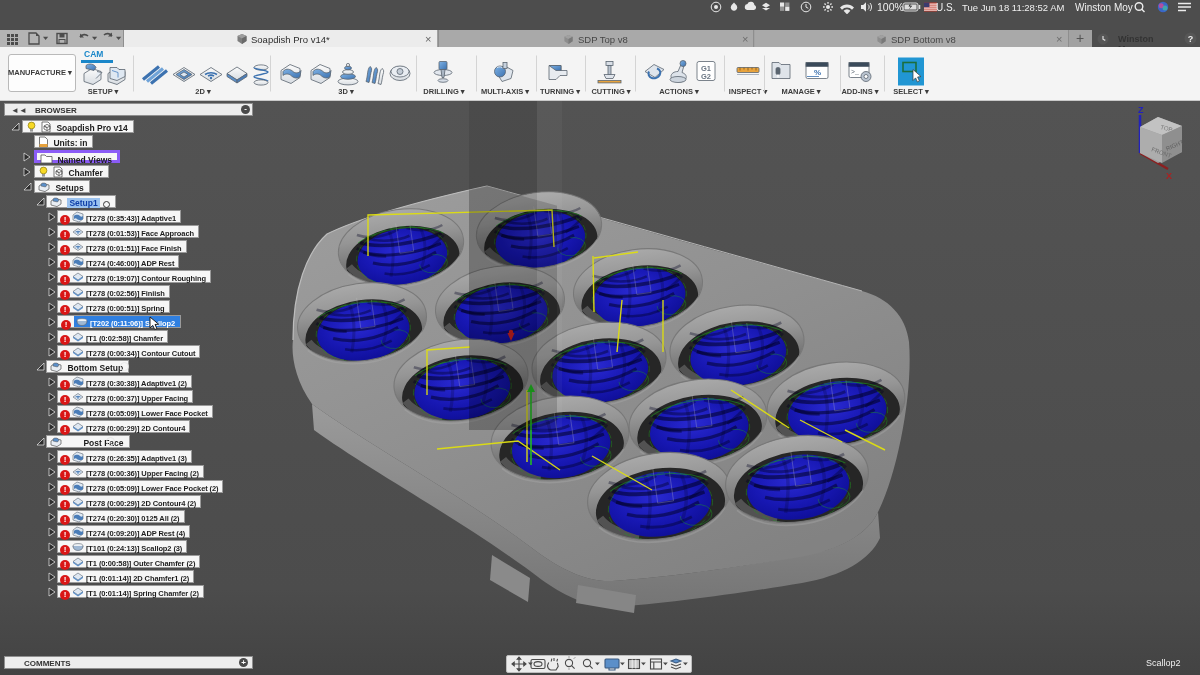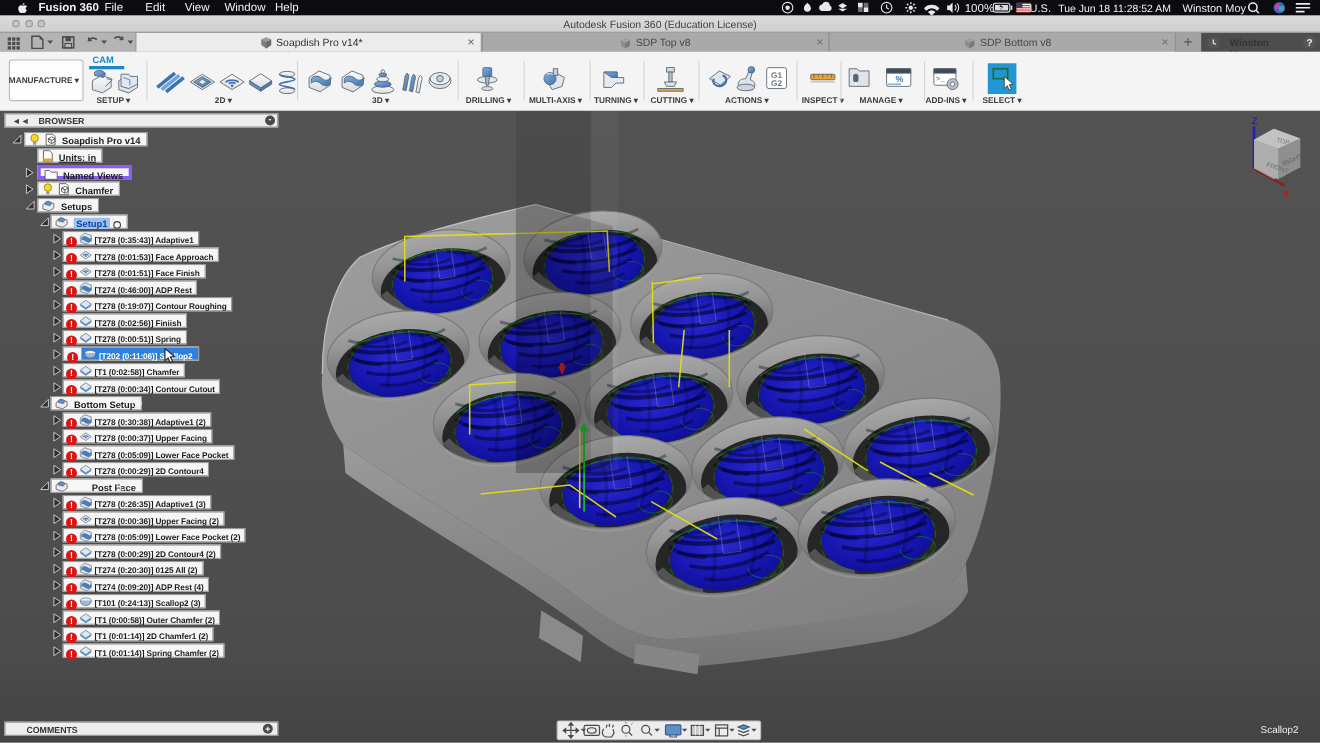--- a/index.html
+++ b/index.html
@@ -1,31 +1,20 @@
 <!DOCTYPE html>
 <html><head><meta charset="utf-8">
 <style>
 *{margin:0;padding:0;box-sizing:border-box;}
 html,body{width:1200px;height:675px;overflow:hidden;font-family:"Liberation Sans",sans-serif;}
 #stage{position:relative;width:1200px;height:675px;background:#4d4d4d;}
 .abs{position:absolute;}
 </style></head><body>
 <div id="stage">
 
-<div class="abs" style="left:0;top:0;width:1200px;height:14px;background:#0c0c10;color:#f2f2f2;font-size:10.5px;">
- <svg class="abs" style="left:15px;top:1.5px" width="11" height="11" viewBox="0 0 11 11">
-   <path fill="#eee" d="M8.3 5.9c0-1.4 1.2-2.1 1.2-2.1s-.7-1-1.9-1c-.8 0-1.4.4-1.8.4-.4 0-1-.4-1.7-.4C2.8 2.8 1.6 4 1.6 5.9c0 1.9 1.4 4 2.4 4 .5 0 .8-.3 1.5-.3s1 .3 1.6.3c1 0 2.2-2 2.4-2.8-.1 0-1.2-.5-1.2-1.2zM6.8 2.1c.5-.6.4-1.3.4-1.3s-.7.1-1.2.6c-.4.5-.4 1.2-.4 1.2s.8 0 1.2-.5z"></path>
- </svg>
- <span class="abs" style="left:35px;top:1px;font-weight:bold;">Fusion 360</span>
- <span class="abs" style="left:95px;top:1px;">File</span>
- <span class="abs" style="left:132px;top:1px;">Edit</span>
- <span class="abs" style="left:168px;top:1px;">View</span>
- <span class="abs" style="left:204px;top:1px;">Window</span>
- <span class="abs" style="left:250px;top:1px;">Help</span>
-</div>
 <svg class="abs" style="left:700px;top:0px" width="500" height="14" viewBox="0 0 500 14">
   <g fill="none" stroke="#e8e8e8" stroke-width="1">
    <circle cx="16" cy="7" r="4.8"></circle>
         <circle cx="16" cy="7" r="2" fill="#e8e8e8" stroke="none"></circle>
    <path d="M34 2.5c-2 2-3.2 3.3-3.2 5 0 1.9 1.4 3.2 3.2 3.2s3.2-1.3 3.2-3.2c0-1.7-1.2-3-3.2-5z" fill="#e8e8e8" stroke="none"></path>
    <path d="M47 10a3 3 0 0 1 .4-5.9 3.6 3.6 0 0 1 7 .9 2.6 2.6 0 0 1-.5 5z" fill="#e8e8e8" stroke="none"></path>
    <path d="M66 2.8l4 2.5-4 2.5-4-2.5zM62 7.9l4 2.5 4-2.5" fill="#e8e8e8" stroke="none"></path>
    <g fill="#e8e8e8" stroke="none">
           <rect x="80" y="2.5" width="4.2" height="4.2"></rect>
           <rect x="85.2" y="6.7" width="4.2" height="4.2"></rect>
@@ -74,26 +63,20 @@
         <path d="M441.8 9.3l2.7 2.7"></path>
       </g>
   <circle cx="463" cy="7" r="5.2" fill="#3a66c8"></circle>
       <circle cx="461.2" cy="5.8" r="2.5" fill="#c84a9a" opacity=".85"></circle>
       <circle cx="465" cy="8" r="2.5" fill="#42b0a8" opacity=".85"></circle>
   <g stroke="#ececec" stroke-width="1.5">
         <path d="M478 3.5h13M478 7h13M478 10.5h8"></path>
       </g>
 </svg>
 
-<div class="abs" style="left:0;top:14px;width:1200px;height:16px;background:linear-gradient(#dcdcdc,#cecece);border-bottom:1px solid #9f9f9f;">
- <span class="abs" style="left:11px;top:4px;width:7px;height:7px;border-radius:50%;background:#c3c3c3;border:1px solid #9b9b9b;"></span>
- <span class="abs" style="left:22.5px;top:4px;width:7px;height:7px;border-radius:50%;background:#c3c3c3;border:1px solid #9b9b9b;"></span>
- <span class="abs" style="left:34px;top:4px;width:7px;height:7px;border-radius:50%;background:#c3c3c3;border:1px solid #9b9b9b;"></span>
- <div style="text-align:center;font-size:9.5px;color:#3f3f3f;padding-top:3px;">Autodesk Fusion 360 (Education License)</div>
-</div>
 
 <div class="abs" style="left:0;top:30px;width:1092px;height:17px;background:#a2a2a2;">
  <div class="abs" style="left:0;top:0;width:123px;height:17px;background:#b4b4b4;"></div>
  <svg class="abs" style="left:0;top:0" width="123" height="17" viewBox="0 0 123 17">
   <g fill="#4c4c4c">
    <g>
             <rect x="7" y="4" width="3" height="3"></rect>
             <rect x="11" y="4" width="3" height="3"></rect>
             <rect x="15" y="4" width="3" height="3"></rect>
             <rect x="7" y="8" width="3" height="3"></rect>
@@ -751,21 +734,21 @@
     <div class="abs" style="left:22px;top:120px;height:13px;background:#f6f6f6;border:1px solid #9a9a9a;font-size:8.5px;color:#1c1c1c;white-space:nowrap;padding:0 5px 0 3px;line-height:11px;font-weight:bold;"><svg width="11" height="12" viewBox="0 0 11 12" style="vertical-align:-2px">
         <circle cx="5.5" cy="4.5" r="3.4" fill="#f7d926" stroke="#8a7a10" stroke-width="0.7"></circle>
         <rect x="4" y="8" width="3" height="2.6" fill="#999"></rect>
       </svg><svg width="12" height="12" viewBox="0 0 12 12" style="vertical-align:-2px;margin-left:3px">
         <path d="M2 1h6l2 2v8H2z" fill="#fff" stroke="#555" stroke-width="0.8"></path>
         <path d="M4 5l3-1.6 3 1.6-3 1.6zM4 5v3l3 1.6V6.6zM10 5v3l-3 1.6" fill="none" stroke="#555" stroke-width="0.8"></path>
       </svg> <span style="margin-left:2px;">Soapdish Pro v14</span></div>
     <div class="abs" style="left:34px;top:135px;height:13px;background:#f6f6f6;border:1px solid #9a9a9a;font-size:8.5px;color:#1c1c1c;white-space:nowrap;padding:0 5px 0 3px;line-height:11px;font-weight:bold;"><svg width="11" height="12" viewBox="0 0 11 12" style="vertical-align:-2px">
         <path d="M1.5 1h5.5l2.5 2.5V11h-8z" fill="#fff" stroke="#555" stroke-width="0.8"></path>
         <rect x="1.5" y="8" width="8" height="3" fill="#e8a33d"></rect>
-      </svg> <span style="margin-left:2px;text-decoration:underline;">Units: in</span></div>
+      </svg> <span style="margin-left:2px;">Units: in</span></div>
     <svg class="abs" style="left:23px;top:152px" width="8" height="10" viewBox="0 0 8 10">
       <path d="M1 1l6 4-6 4z" fill="#2e2e2e" stroke="#eee" stroke-width="0.7"></path>
     </svg>
     <div class="abs" style="left:34px;top:150px;height:13px;background:#f6f6f6;border:3px solid #8b5cf6;font-size:8.5px;color:#1c1c1c;white-space:nowrap;padding:0 5px 0 3px;line-height:11px;font-weight:bold;"><svg width="13" height="12" viewBox="0 0 13 12" style="vertical-align:-2px">
         <path d="M1 2h4l1.5 1.5H12V10H1z" fill="#fff" stroke="#555" stroke-width="0.8"></path>
       </svg> <span style="margin-left:2px;">Named Views</span></div>
     <svg class="abs" style="left:23px;top:167px" width="8" height="10" viewBox="0 0 8 10">
       <path d="M1 1l6 4-6 4z" fill="#2e2e2e" stroke="#eee" stroke-width="0.7"></path>
     </svg>
     <div class="abs" style="left:34px;top:165px;height:13px;background:#f6f6f6;border:1px solid #9a9a9a;font-size:8.5px;color:#1c1c1c;white-space:nowrap;padding:0 5px 0 3px;line-height:11px;font-weight:bold;"><svg width="11" height="12" viewBox="0 0 11 12" style="vertical-align:-2px">

